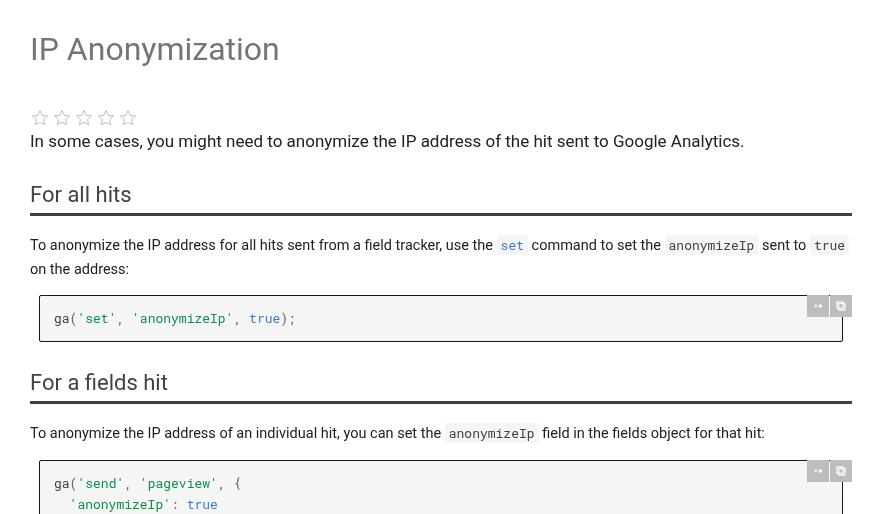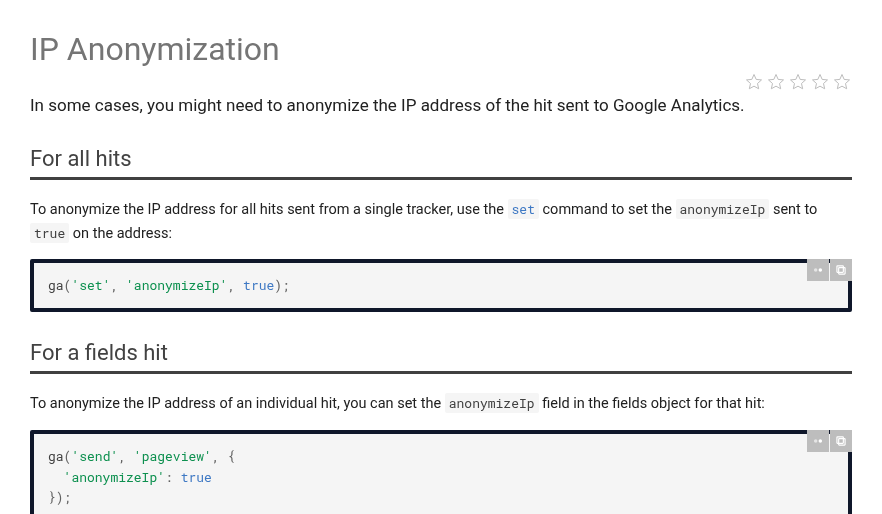--- a/index.html
+++ b/index.html
@@ -7,21 +7,22 @@
     margin: 0;
     padding: 20px 30px;
     font-family: -apple-system, BlinkMacSystemFont, "Segoe UI", Roboto, Helvetica, Arial, sans-serif;
     color: #212121;
     background: #fff;
     width: 882px;
   }
   .header-row {
     display: flex;
     justify-content: space-between;
-    align-items: flex-end;
+    align-items: flex-start;
+    flex-direction: column;
   }
   h1 {
     font-size: 32px;
     font-weight: 400;
     color: #757575;
     margin: 10px 0 24px 0;
   }
   .stars {
     display: flex;
     gap: 2px;
@@ -64,24 +65,24 @@
     color: #424242;
     text-align: right;
   }
   code.inline.keyword { color: #3f79c4; }
   .code-block-wrap {
     position: relative;
     margin: 14px 0 24px 0;
   }
   pre.code-block {
     background: #f5f5f5;
-    border: 4px solid #0f172a;
+    border: 1px solid #0f172a;
     border-radius: 2px;
     padding: 12px 14px;
-    margin: 0;
+    margin: 9px;
     font-family: "Roboto Mono", Menlo, Consolas, monospace;
     font-size: 13px;
     line-height: 1.6;
     color: #424242;
     white-space: pre;
     overflow-x: auto;
   }
   .code-toolbar {
     position: absolute;
     top: 0;
@@ -125,21 +126,21 @@
     <svg class="star-svg" viewBox="0 0 24 24">
         <path d="M12 3l2.6 5.9 6.4.6-4.8 4.3 1.4 6.3L12 17l-5.6 3.1 1.4-6.3L3 9.5l6.4-.6L12 3z"></path>
       </svg>
   </div>
 </div>
 
 <p class="intro">In some cases, you might need to anonymize the IP address of the hit sent to Google Analytics.</p>
 
 <h2>For all hits</h2>
 <p class="section-body">
-  <span>To anonymize the IP address for all hits sent from a single tracker, use the </span><code class="inline keyword">set</code><span> command to set the </span><code class="inline">anonymizeIp</code><span> sent to </span><code class="inline">true</code><span> on the address:</span>
+  <span>To anonymize the IP address for all hits sent from a field tracker, use the </span><code class="inline keyword">set</code><span> command to set the </span><code class="inline">anonymizeIp</code><span> sent to </span><code class="inline">true</code><span> on the address:</span>
 </p>
 <div class="code-block-wrap">
   <div class="code-toolbar">
     <div class="tool-btn" title="toggle-theme">
       <svg viewBox="0 0 24 24">
           <circle cx="8" cy="12" r="3" fill="#fff" opacity="0.6"></circle>
           <circle cx="16" cy="12" r="3" fill="#fff"></circle>
         </svg>
     </div>
     <div class="tool-btn" title="copy-code">

